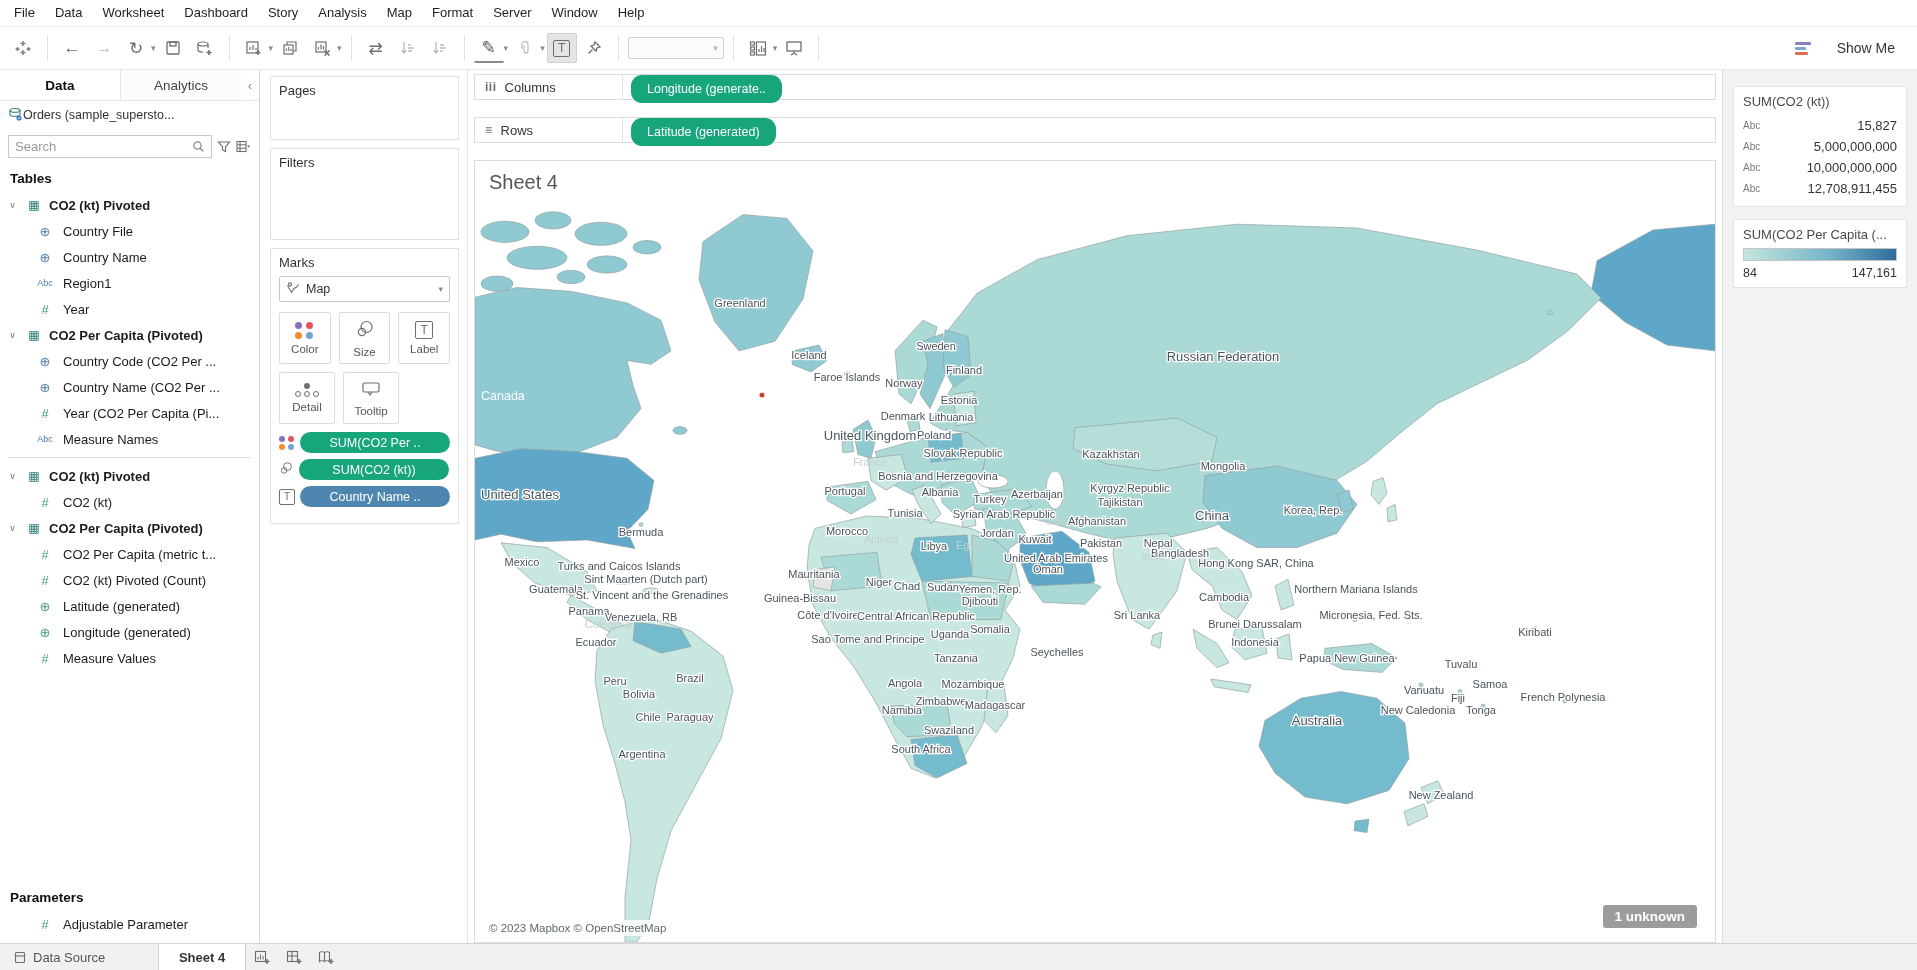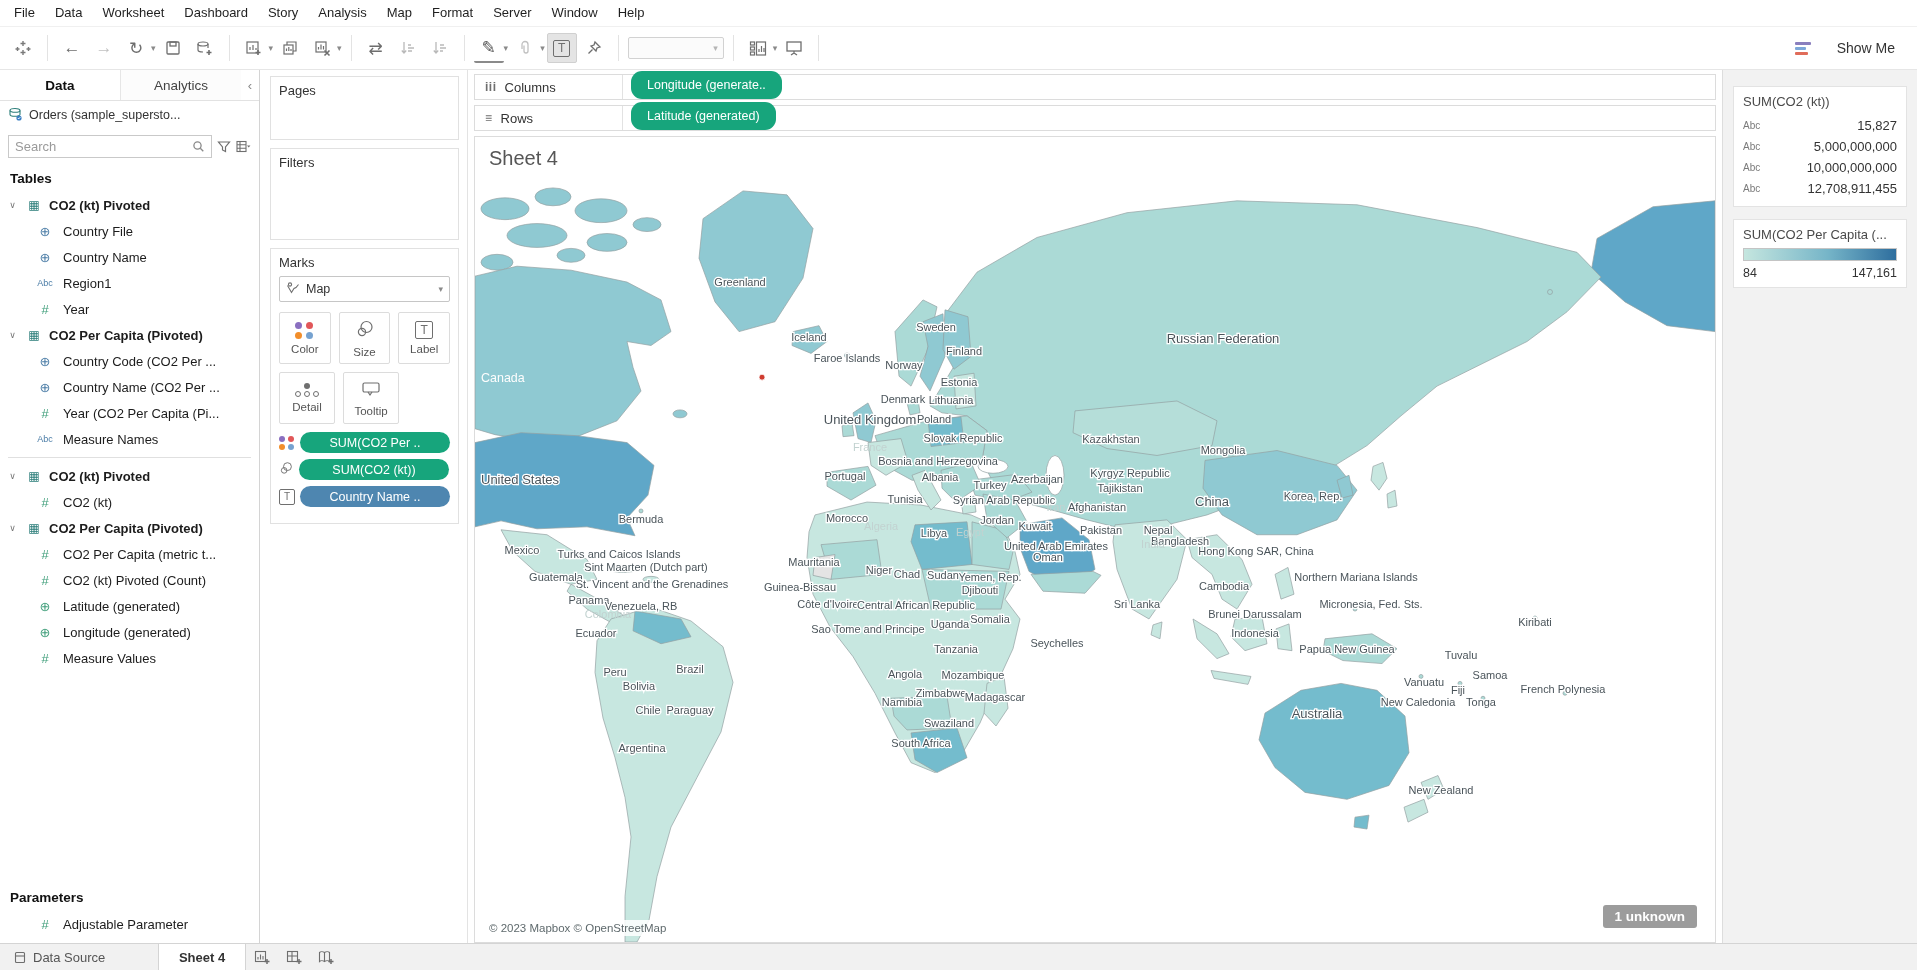--- a/index.html
+++ b/index.html
@@ -31,21 +31,21 @@
   .cardscol{width:208px;border-right:1px solid #e3e3e3;background:#fff;padding:6px 8px 0 10px;display:flex;flex-direction:column;gap:8px}
   .sheetarea{width:1254px;display:flex;flex-direction:column;background:#fff;padding:4px 6px 0 6px}
   .legends{width:195px;background:#f2f2f2;border-left:1px solid #ddd;padding-top:16px}
 
   
   .dtabs{display:flex;height:31px;border-bottom:1px solid #e2e2e2;align-items:stretch;flex:none}
   .dtab{display:flex;align-items:center;justify-content:center;font-size:13.5px;flex:1}
   .dtab.active{font-weight:700;color:#111}
   .dtab.inactive{color:#444;border-left:1px solid #e6e6e6;background:#fcfcfc}
   .collapse{width:18px;display:flex;align-items:center;justify-content:center;color:#888;font-size:13px}
-  .conn{display:flex;align-items:center;gap:6px;height:27px;padding:0 8px;font-size:12.5px;color:#333;flex:none;white-space:nowrap;overflow:hidden}
+  .conn{display:flex;align-items:center;height:27px;padding:0 8px;font-size:12.5px;color:#333;flex:none;white-space:nowrap;overflow:hidden}
   .searchrow{display:flex;align-items:center;margin:7px 8px 4px 8px;gap:5px;flex:none}
   .searchbox{flex:1;height:23px;border:1px solid #c9c9c9;display:flex;align-items:center;padding:0 6px;background:#fff}
   .searchbox input{border:none;outline:none;flex:1;font-size:13px;color:#0f172a;font-family:inherit}
   .searchbox input::placeholder{color:#9a9a9a}
   .dicon{color:#6f6f6f;display:flex;align-items:center}
   .tables-h{font-size:13.5px;font-weight:700;color:#111;padding:9px 10px 6px 10px;flex:none}
   .fields{flex:1;overflow:hidden}
   .field-row{display:flex;align-items:center;height:26px;padding-left:34px;gap:7px;cursor:default}
   .field-row.group{padding-left:6px;gap:4px}
   .chev{width:13px;color:#777;font-size:9px;text-align:center}
@@ -82,21 +82,21 @@
   .boxT{width:18px;height:18px;border:1.4px solid #6f6f6f;border-radius:2px;display:flex;align-items:center;justify-content:center;font-size:12px;color:#6f6f6f}
   .mark-pill-row{display:flex;align-items:center;gap:5px;margin-top:6px}
   .mini-color{display:grid;grid-template-columns:7px 7px;grid-gap:2px;width:16px}
   .mini-color i{width:6px;height:6px;border-radius:50%}
   .mini-label{width:16px;height:16px;border:1.2px solid #6f6f6f;border-radius:2px;font-size:10px;color:#6f6f6f;display:flex;align-items:center;justify-content:center}
   .pill{height:21px;border-radius:11px;color:#fff;font-size:12.5px;display:flex;align-items:center;justify-content:center;padding:0 14px;min-width:150px;white-space:nowrap}
   .pill.green{background:#17a57c}
   .pill.blue{background:#4e86b0}
 
   
-  .shelf{display:flex;height:26px;border:1px solid #dcdcdc;background:#fff;margin-bottom:5px;align-items:flex-end;flex:none}
+  .shelf{display:flex;height:26px;border:1px solid #dcdcdc;background:#fff;margin-bottom:17px;align-items:flex-start;flex:none}
   .shelf-label{width:148px;display:flex;align-items:center;gap:8px;padding:0 10px;border-right:1px solid #e2e2e2;height:100%}
   .shelf-ic{color:#6e6e6e;font-size:12px;font-weight:700;letter-spacing:.5px}
   .shelf-name{font-size:13px;color:#333}
   .shelf-pills{display:flex;align-items:center;gap:4px;padding:0 8px}
   .shelf .pill{height:28px;min-width:0;padding:0 16px}
   .view{flex:1;border:1px solid #dcdcdc;position:relative;background:#fff;overflow:hidden;margin-bottom:0}
   .sheet-title{position:absolute;top:10px;left:14px;font-size:20px;color:#565656;z-index:3}
   #mapsvg{position:absolute;left:0;right:0;top:44px;bottom:0;width:100%;height:calc(100% - 44px)}
   .attribution{position:absolute;left:8px;bottom:6px;font-size:11.5px;color:#5f6a6d;background:rgba(255,255,255,.85);padding:2px 6px;z-index:3}
   .badge{position:absolute;right:18px;bottom:14px;background:#9c9c9c;color:#fff;font-size:13.5px;font-weight:700;padding:4px 12px;border-radius:3px;z-index:3}

